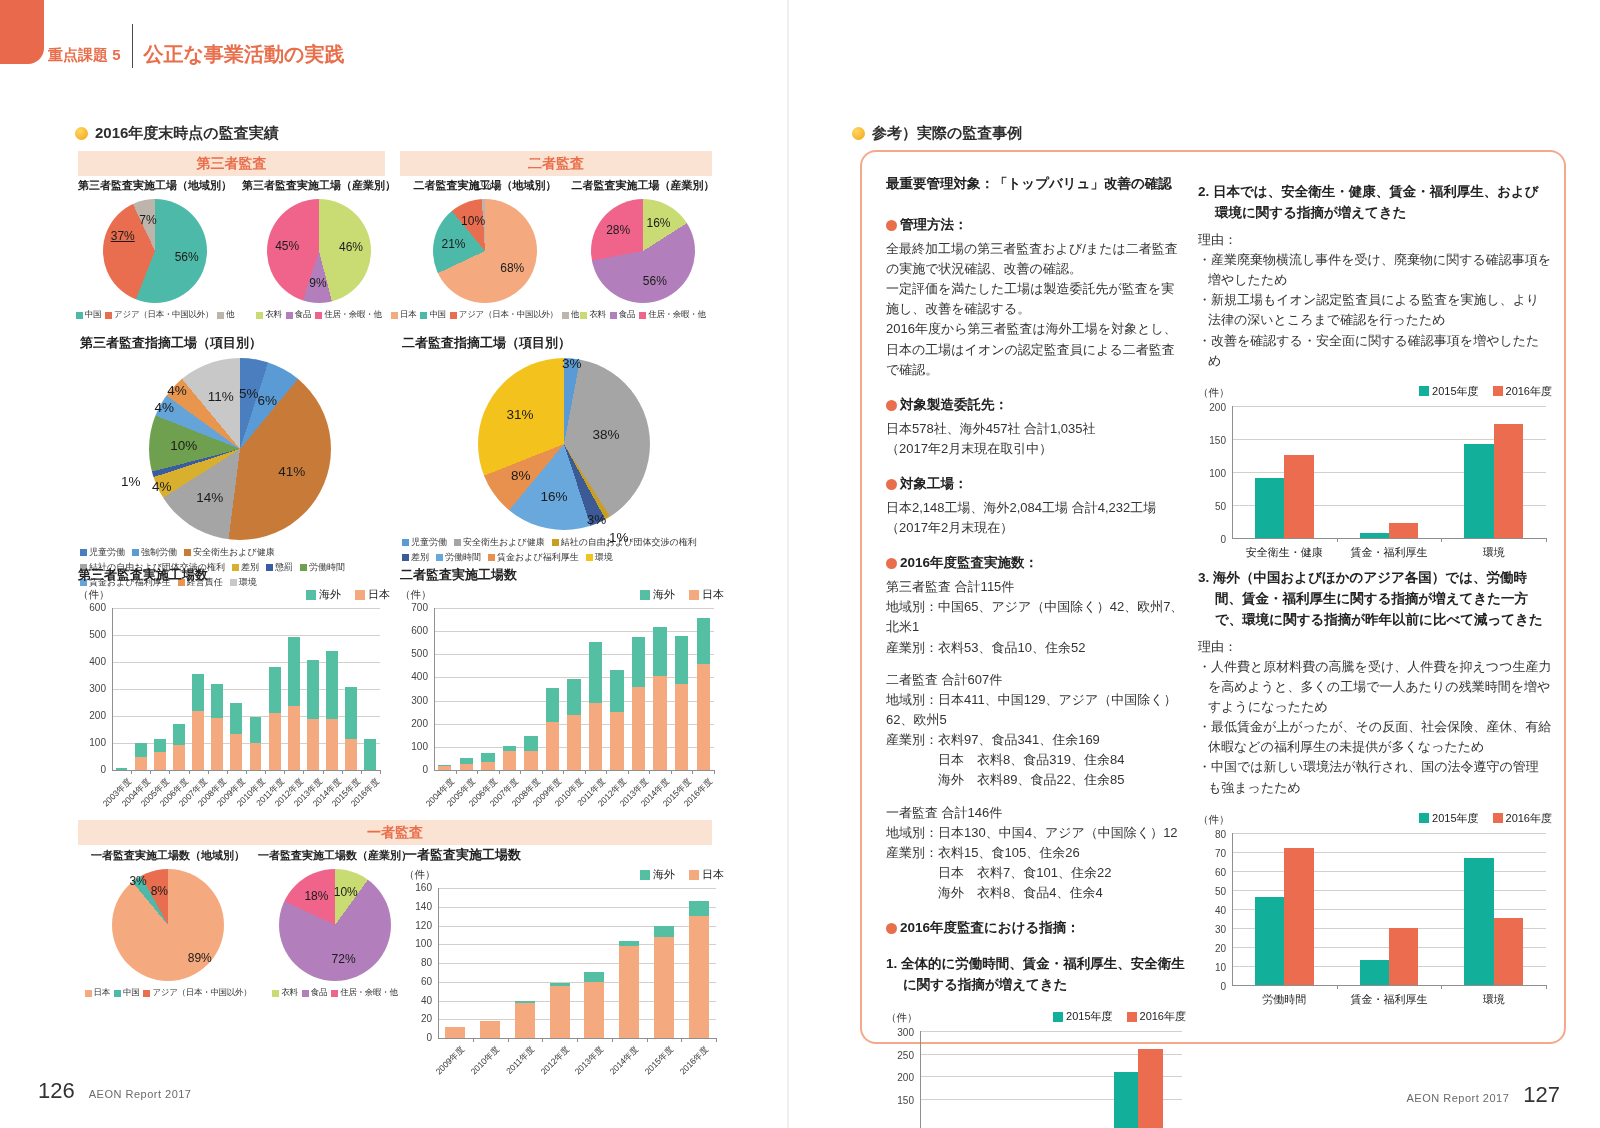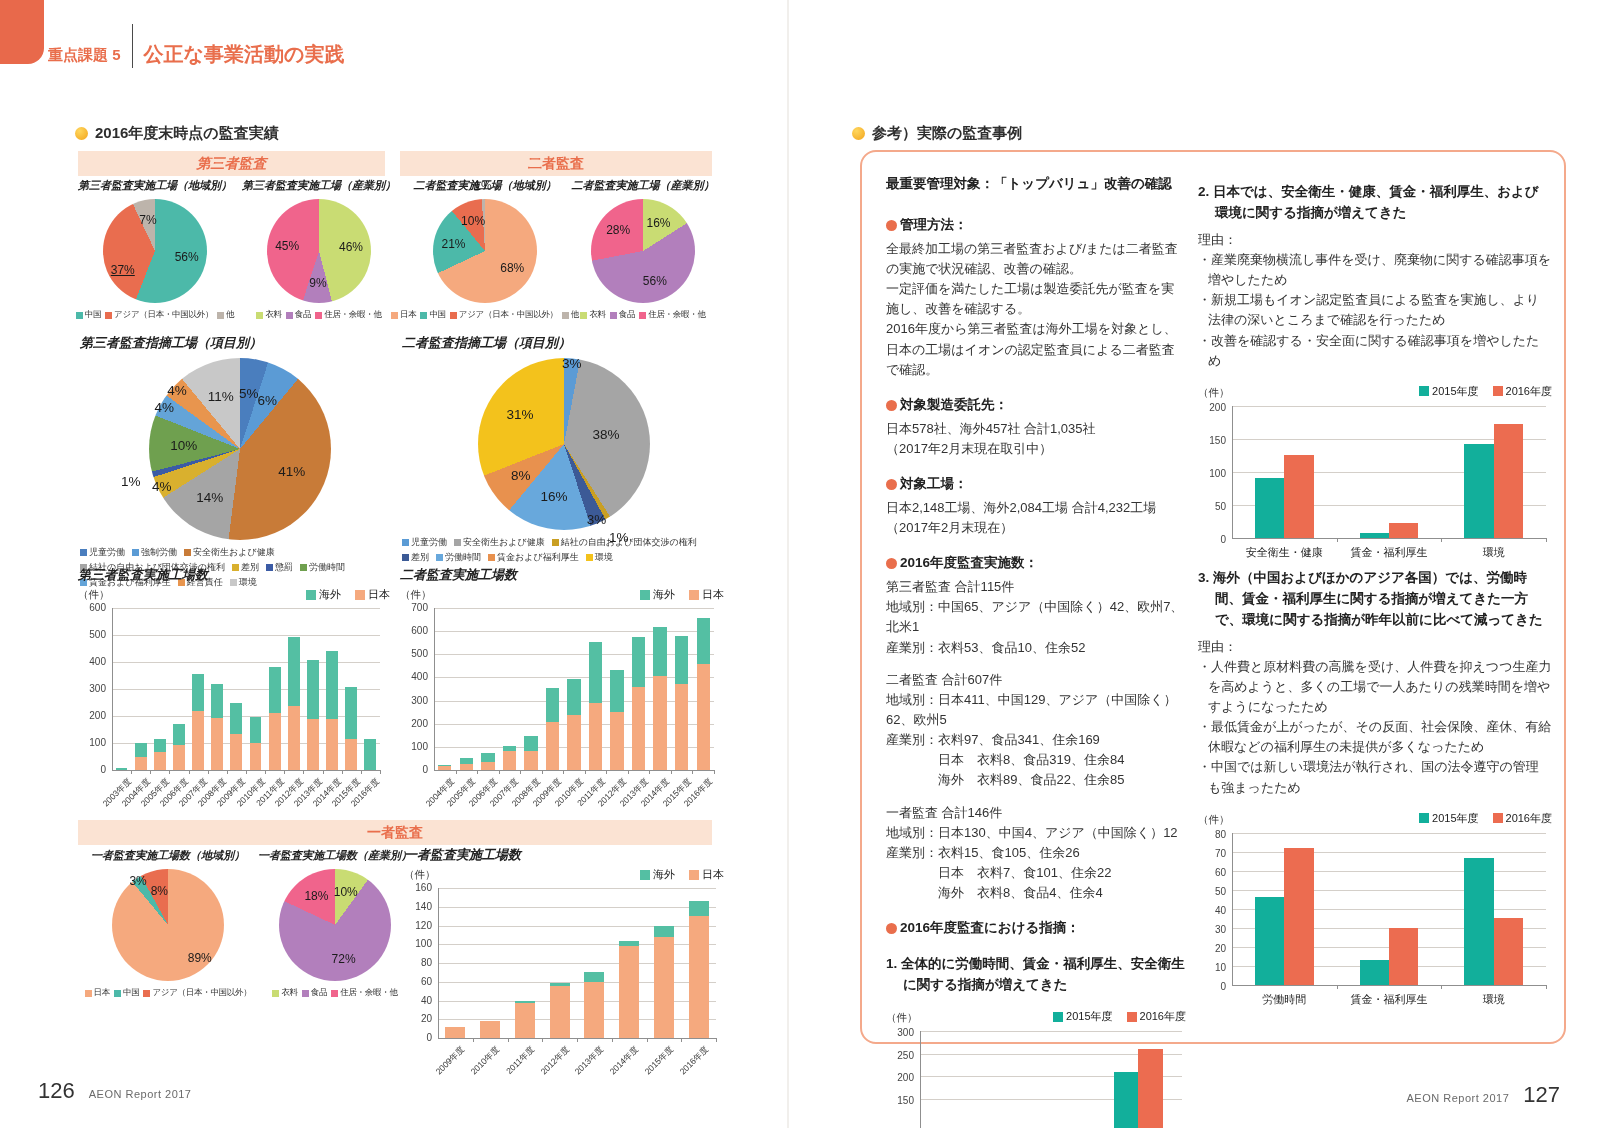--- a/index.html
+++ b/index.html
@@ -12,26 +12,26 @@
   .page-header{position:absolute;left:48px;top:24px;display:flex;align-items:flex-end;}
   .ph-tag{color:#E96E4C;font-weight:bold;font-size:15px;padding-bottom:3px;}
   .ph-div{width:1px;height:44px;background:#4a4a4a;margin:0 11px;}
   .ph-title{color:#E96E4C;font-weight:bold;font-size:20px;}
 
   .sec-label{position:absolute;display:flex;align-items:center;gap:7px;font-weight:bold;font-size:15px;color:#2e2e2e;}
   .ydot{width:13px;height:13px;border-radius:50%;background:radial-gradient(circle at 35% 30%,#FFD75E,#F2A31B);flex:0 0 auto;}
 
   .banner{position:absolute;height:25px;background:#FBE3D3;color:#E96E4C;font-weight:bold;font-size:14px;
           display:flex;align-items:center;justify-content:center;}
-  #banner-third{left:78px;top:151px;width:307px;font-style:italic;}
+  #banner-third{left:78px;top:151px;width:307px;}
   #banner-second{left:400px;top:151px;width:312px;}
   #banner-first{left:78px;top:820px;width:634px;}
 
   .chart-block{position:absolute;}
-  .chart-title{font-size:13px;font-weight:bold;color:#222;margin-bottom:3px;font-style:italic;}
+  .chart-title{font-size:13px;font-weight:bold;color:#222;margin-bottom:3px;}
   .chart-block.sm .chart-title{font-size:11px;text-align:center;white-space:nowrap;}
   .pie{position:relative;border-radius:50%;margin:6px auto 6px;}
   .pie-sm{width:104px;height:104px;}
   .pie-md{width:112px;height:112px;}
   .pie-lg{width:182px;height:182px;}
   .pie-lg2{width:172px;height:172px;}
   .pie-label{position:absolute;transform:translate(-50%,-50%);font-size:12px;color:#1b1b1b;white-space:nowrap;}
   .pie-lg .pie-label,.pie-lg2 .pie-label{font-size:13.5px;}
 
   .legend{display:flex;flex-wrap:wrap;justify-content:center;column-gap:7px;row-gap:2px;font-size:9px;color:#333;margin-top:2px;}
@@ -101,21 +101,21 @@
   </div>
 
   <div class="banner" id="banner-third">第三者監査</div>
   <div class="banner" id="banner-second">二者監査</div>
   <div class="banner" id="banner-first">一者監査</div>
 
   <div class="chart-block sm" id="cb-p0" style="left:74px;top:178px;width:162px;">
     <div class="chart-title">第三者監査実施工場（地域別）</div>
     <div class="pie pie-sm" style="background: conic-gradient(rgb(76, 185, 169) 0deg, rgb(76, 185, 169) 201.6deg, rgb(233, 109, 79) 201.6deg, rgb(233, 109, 79) 334.8deg, rgb(189, 180, 171) 334.8deg, rgb(189, 180, 171) 360deg);">
         <span class="pie-label" style="left: 83.6689px; top: 58.0412px;">56%</span>
-        <span class="pie-label" style="left: 19.7759px; top: 71px; text-decoration: underline;">37%</span>
+        <span class="pie-label" style="left: 19.7759px; top: 37px; text-decoration: underline;">37%</span>
         <span class="pie-label" style="left: 44.9671px; top: 20.5364px;">7%</span>
       </div>
     <div class="legend nowrapc">
         <span class="lg"><i style="background: rgb(76, 185, 169);"></i>中国</span>
         <span class="lg"><i style="background: rgb(233, 109, 79);"></i>アジア（日本・中国以外）</span>
         <span class="lg"><i style="background: rgb(189, 180, 171);"></i>他</span>
       </div>
   </div>
   <div class="chart-block sm" id="cb-p1" style="left:240px;top:178px;width:158px;">
     <div class="chart-title">第三者監査実施工場（産業別）</div>

